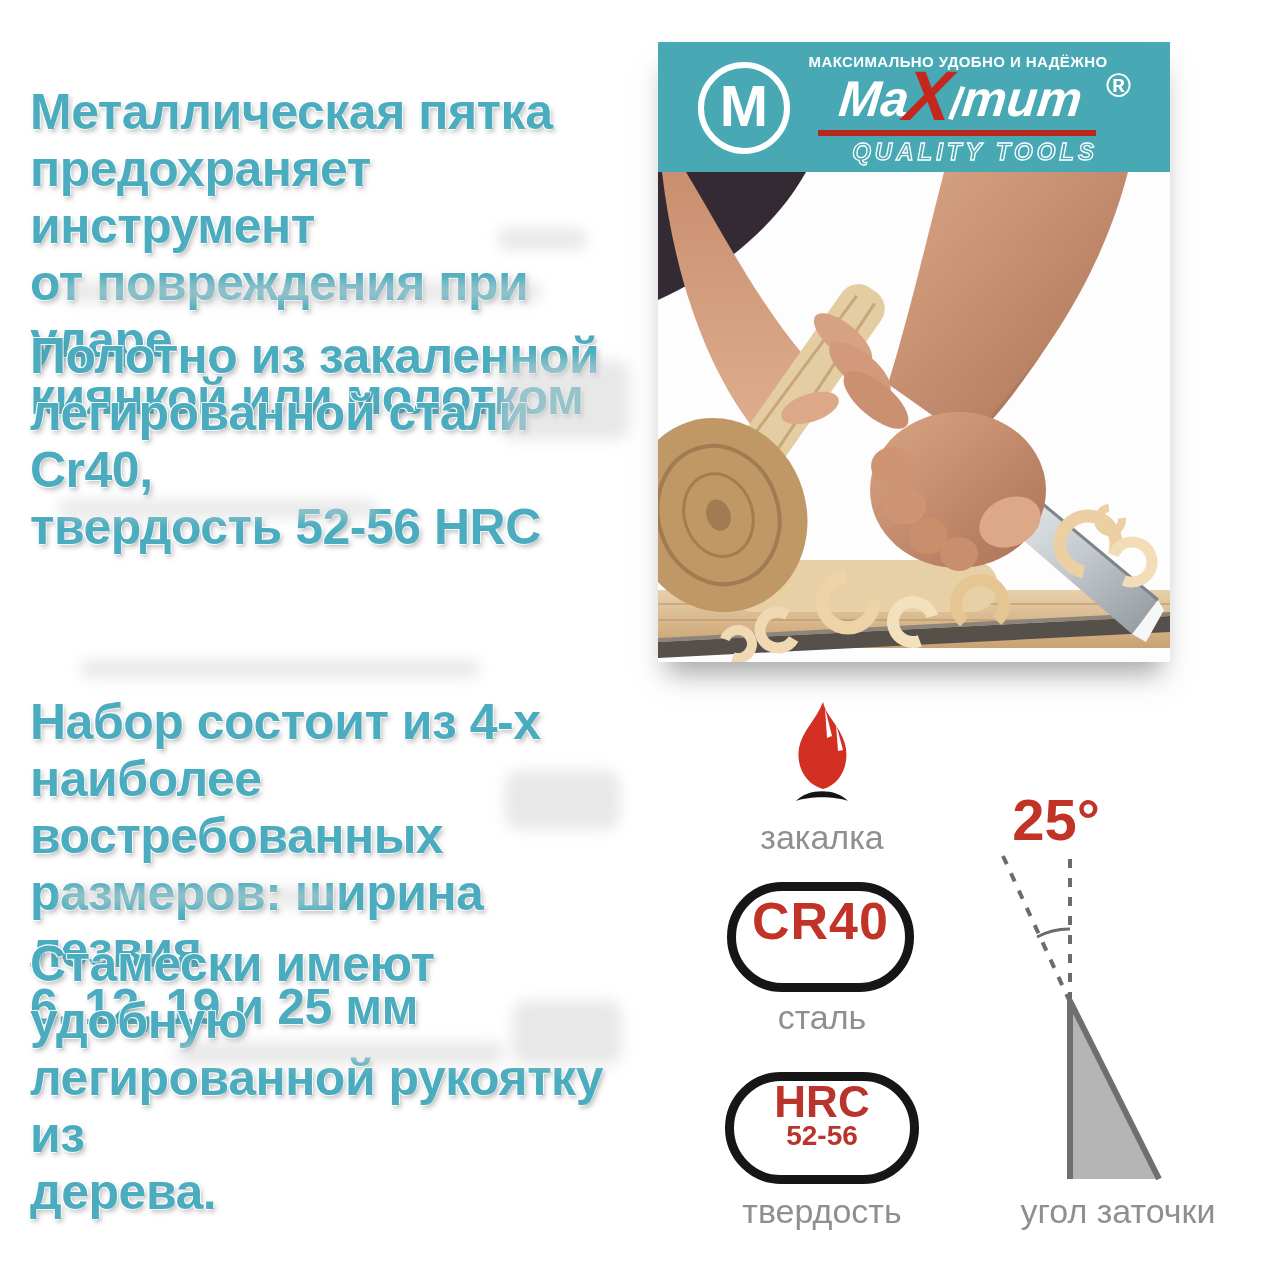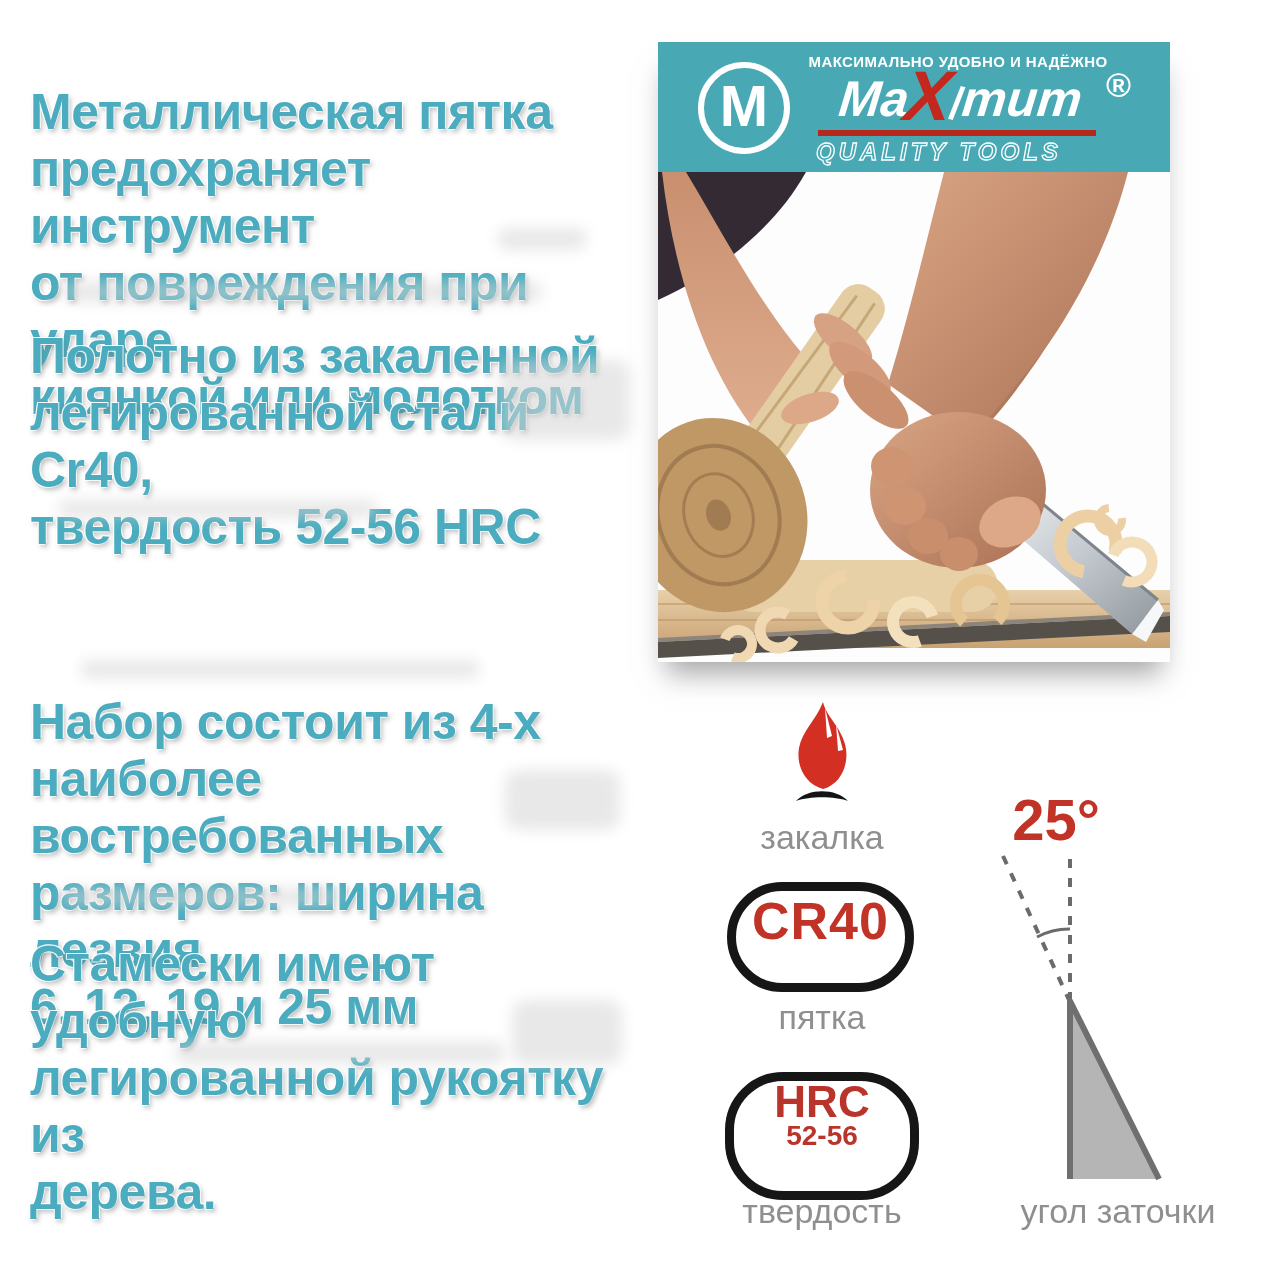--- a/index.html
+++ b/index.html
@@ -39,38 +39,38 @@
             border-radius:50%;box-sizing:border-box;display:flex;align-items:center;justify-content:center;}
   .monogram span{color:#fff;font-size:58px;font-weight:bold;transform:translateY(-3px);}
   .tagline{position:absolute;left:150px;top:11px;width:300px;text-align:center;color:#fff;
            font-size:15px;font-weight:bold;letter-spacing:.4px;white-space:nowrap;}
   .logoRow{position:absolute;left:158px;top:26px;width:290px;display:flex;align-items:flex-end;
            justify-content:center;transform:skewX(-6deg);}
   .logo-ma,.logo-mum{color:#fff;font-size:50px;font-weight:bold;font-style:italic;line-height:1;}
   .logo-x{color:#c3271d;font-size:70px;font-weight:bold;font-style:italic;line-height:.8;margin:0 -4px;position:relative;z-index:2;}
   .logo-slash{width:5px;height:34px;background:#fff;transform:rotate(16deg);margin:0 3px 4px 7px;}
   .logo-underline{position:absolute;left:160px;top:88px;width:278px;height:6px;background:#b6281c;}
-  .logo-subtitle{position:absolute;left:158px;top:96px;width:282px;text-align:left;font-size:24px;
+  .logo-subtitle{position:absolute;left:158px;top:96px;width:282px;text-align:right;font-size:24px;
                  font-style:italic;font-weight:bold;letter-spacing:4px;color:transparent;
                  -webkit-text-stroke:1.3px #ffffff;white-space:nowrap;}
   .registered{position:absolute;left:448px;top:24px;color:#fff;font-size:34px;font-weight:bold;}
   .photo{position:absolute;left:0;top:130px;width:512px;height:490px;overflow:hidden;}
 
   
   .spec-label{position:absolute;color:#8f8f8f;font-size:34px;text-align:center;}
   #lbl-hardening{left:722px;top:802px;width:200px;margin-top:16px;}
   #lbl-steel{left:722px;top:998px;width:200px;}
   #lbl-hard{left:712px;top:1192px;width:220px;}
   #lbl-angle{left:1003px;top:1192px;width:230px;}
   .flame{position:absolute;left:790px;top:700px;}
   .badge{position:absolute;background:#fff;border:9px solid #161616;border-radius:58px;box-sizing:border-box;
          display:flex;flex-direction:column;align-items:center;justify-content:flex-start;}
   #badge-steel{left:727px;top:882px;width:187px;height:110px;}
   #badge-steel .v{color:#c23327;font-size:52px;font-weight:bold;letter-spacing:1px;}
-  #badge-hard{left:725px;top:1072px;width:194px;height:128px;}
+  #badge-hard{left:725px;top:1072px;width:194px;height:112px;}
   .hrc1{color:#b9352b;font-size:44px;font-weight:bold;line-height:.95;}
   .hrc2{color:#b9352b;font-size:28px;font-weight:bold;line-height:.95;}
   .angle-value{position:absolute;left:988px;top:786px;width:112px;text-align:right;
                color:#c23327;font-size:58px;font-weight:bold;}
   .angle-diagram{position:absolute;left:985px;top:853px;}
 </style>
 </head>
 <body>
 
 <div class="canvas">
@@ -200,21 +200,21 @@
     <path d="M33 2 C36 16 50 26 55 44 C60 62 52 84 33 89 C15 84 6 66 9 48 C12 31 26 20 33 2 Z" fill="#d32f23"></path>
     <path d="M35 8 L42 36 L37 38 Z" fill="#ffffff"></path>
     <path d="M46 24 L53 50 L48 51 Z" fill="#ffffff"></path>
     <path d="M6 101 C18 88 46 88 58 101 C44 96 20 96 6 101 Z" fill="#141414"></path>
   </svg>
   <div class="spec-label" id="lbl-hardening">закалка</div>
 
   <div class="badge" id="badge-steel">
     <span class="v">CR40</span>
   </div>
-  <div class="spec-label" id="lbl-steel">пятка</div>
+  <div class="spec-label" id="lbl-steel">сталь</div>
 
   <div class="badge" id="badge-hard">
     <span class="hrc1">HRC</span>
     <span class="hrc2">52-56</span>
   </div>
   <div class="spec-label" id="lbl-hard">твердость</div>
 
   <div class="angle-value">25°</div>
   <svg class="angle-diagram" width="200" height="335" viewBox="0 0 200 335">
     <path d="M85 6 L85 146" stroke="#6b6b6b" stroke-width="4" stroke-dasharray="9 10" fill="none"></path>

